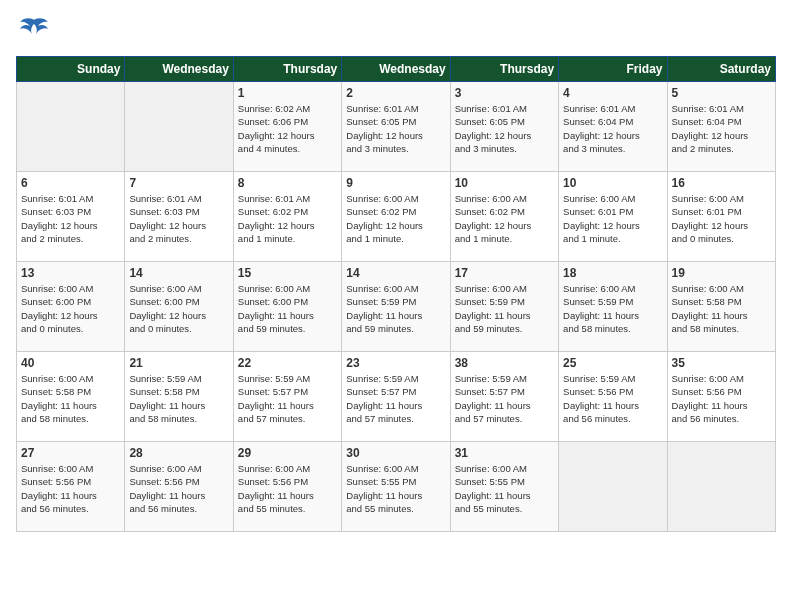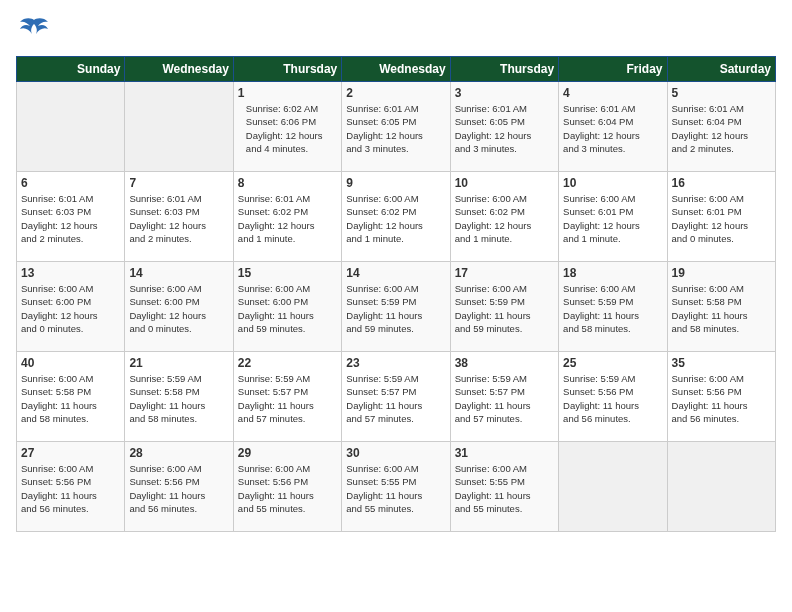--- a/index.html
+++ b/index.html
@@ -117,21 +117,21 @@
         <th>Friday</th>
         <th>Saturday</th>
       </tr>
   </thead>
   <tbody id="cal-body">
       <tr>
         <td class="empty"></td>
         <td class="empty"></td>
         <td>
           <span class="day-num">1</span>
-          <div class="cell-text" style="white-space: pre-line; margin-left: 8px;">Sunrise: 6:02 AM
+          <div class="cell-text" style="white-space: pre-line;">Sunrise: 6:02 AM
 Sunset: 6:06 PM
 Daylight: 12 hours
 and 4 minutes.</div>
         </td>
         <td>
           <span class="day-num">2</span>
           <div class="cell-text" style="white-space: pre-line;">Sunrise: 6:01 AM
 Sunset: 6:05 PM
 Daylight: 12 hours
 and 3 minutes.</div>

